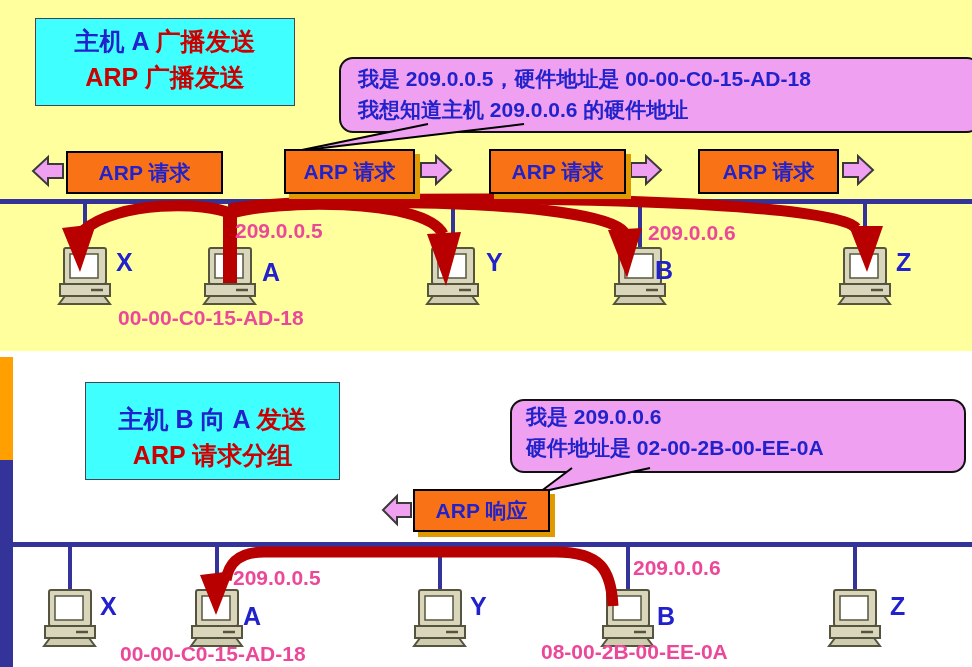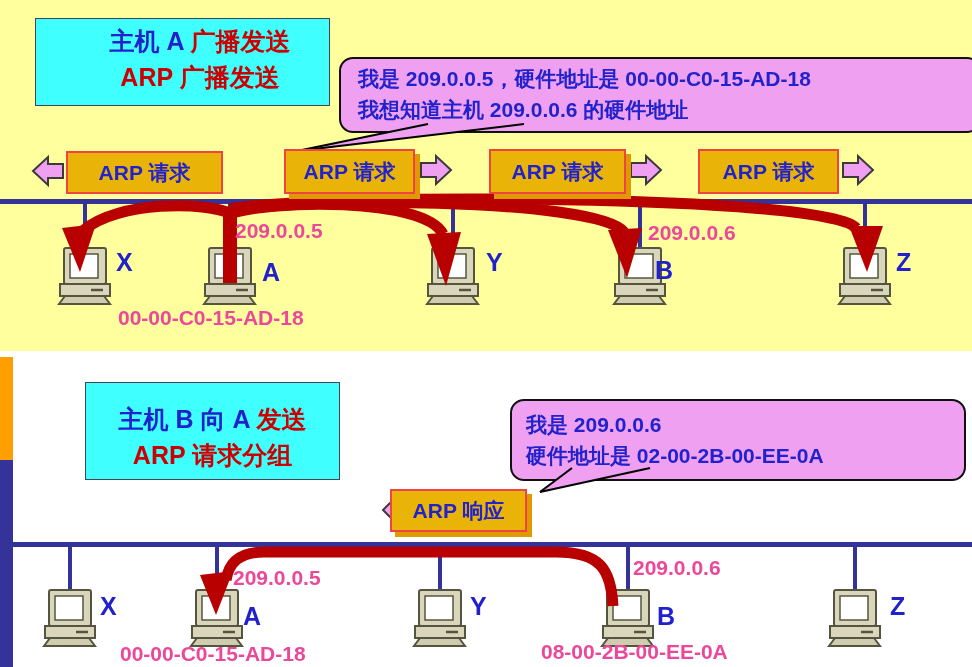--- a/index.html
+++ b/index.html
@@ -20,21 +20,21 @@
     text-align:center;font-size:25px;line-height:36px;
   }
   .t-blue{color:#2222CC;} .t-red{color:#CC0000;}
   
   .bubble{
     background:#F0A0F0;border:2px solid #111;border-radius:14px;z-index:20;
     color:#2222CC;font-size:21px;line-height:31px;
   }
   
   .pktbox{
-    background:#eab308;border:2px solid #ef4444;z-index:30;
+    background:#f97316;border:2px solid #000000;z-index:30;
     color:#2222CC;font-size:21px;
     display:flex;align-items:center;justify-content:center;
   }
   .shadowed{box-shadow:5px 5px 0 #E09A00;}
   
   .hostlbl{color:#2222CC;font-size:25px;z-index:35;}
   .addr{color:#ec4899;font-size:21px;z-index:35;white-space:nowrap;}
   svg.layer{position:absolute;left:0;top:0;z-index:5;}
   svg.tails{position:absolute;left:0;top:0;z-index:25;pointer-events:none;}
 </style>
@@ -127,46 +127,46 @@
       <polygon points="62,228 96,224 80,272"></polygon>
       <polygon points="427,234 461,232 446,286"></polygon>
       <polygon points="608,230 642,228 627,278"></polygon>
       <polygon points="849,226 883,226 867,272"></polygon>
     </g>
 
     <path d="M613,606 C611,570 601,552 556,552 L264,552 C240,552 229,562 226,580" stroke="#B80000" stroke-width="11" fill="none"></path>
     <polygon points="200,575 233,571 216,615" fill="#B80000"></polygon>
   </svg>
 
-  <div class="abs titlebox" style="left:35px;top:18px;width:258px;height:82px;padding-top:4px;padding-left:35px;">
+  <div class="abs titlebox" style="left:35px;top:18px;width:258px;height:82px;padding-top:4px;">
     <div><span class="t-blue">主机 A </span><span class="t-red">广播发送</span></div>
     <div class="t-red">ARP 广播发送</div>
   </div>
 
   <div class="abs bubble" style="left:339px;top:57px;width:621px;height:68px;padding:4px 0 0 17px;">
     <div>我是 209.0.0.5，硬件地址是 00-00-C0-15-AD-18</div>
     <div>我想知道主机 209.0.0.6 的硬件地址</div>
   </div>
 
   <div class="abs pktbox" style="left:66px;top:151px;width:153px;height:39px;">ARP 请求</div>
   <div class="abs pktbox shadowed" style="left:284px;top:149px;width:127px;height:41px;">ARP 请求</div>
   <div class="abs pktbox shadowed" style="left:489px;top:149px;width:133px;height:41px;">ARP 请求</div>
   <div class="abs pktbox" style="left:698px;top:149px;width:137px;height:41px;">ARP 请求</div>
 
   <div class="abs titlebox" style="left:85px;top:382px;width:253px;height:78px;padding-top:18px;">
     <div><span class="t-blue">主机 B 向 A </span><span class="t-red">发送</span></div>
     <div class="t-red">ARP 请求分组</div>
   </div>
 
-  <div class="abs bubble" style="left:510px;top:399px;width:438px;height:70px;padding:8px 0 0 14px;">
+  <div class="abs bubble" style="left:510px;top:399px;width:438px;height:70px;padding:0 0 0 14px;">
     <div>我是 209.0.0.6</div>
     <div>硬件地址是 02-00-2B-00-EE-0A</div>
   </div>
 
-  <div class="abs pktbox shadowed" style="left:390px;top:489px;width:133px;height:39px;text-align:center;">ARP 响应</div>
+  <div class="abs pktbox shadowed" style="left:413px;top:489px;width:133px;height:39px;text-align:center;">ARP 响应</div>
 
   <svg class="tails" width="972" height="667" viewBox="0 0 972 667">
     <polygon points="297,151 428,124 524,124" fill="#F0A0F0"></polygon>
     <line x1="297" y1="151" x2="428" y2="124" stroke="#000" stroke-width="2"></line>
     <line x1="297" y1="151" x2="524" y2="124" stroke="#000" stroke-width="2"></line>
     <polygon points="540,492 572,468 650,468" fill="#F0A0F0"></polygon>
     <line x1="540" y1="492" x2="572" y2="468" stroke="#000" stroke-width="2"></line>
     <line x1="540" y1="492" x2="650" y2="468" stroke="#000" stroke-width="2"></line>
   </svg>
 

